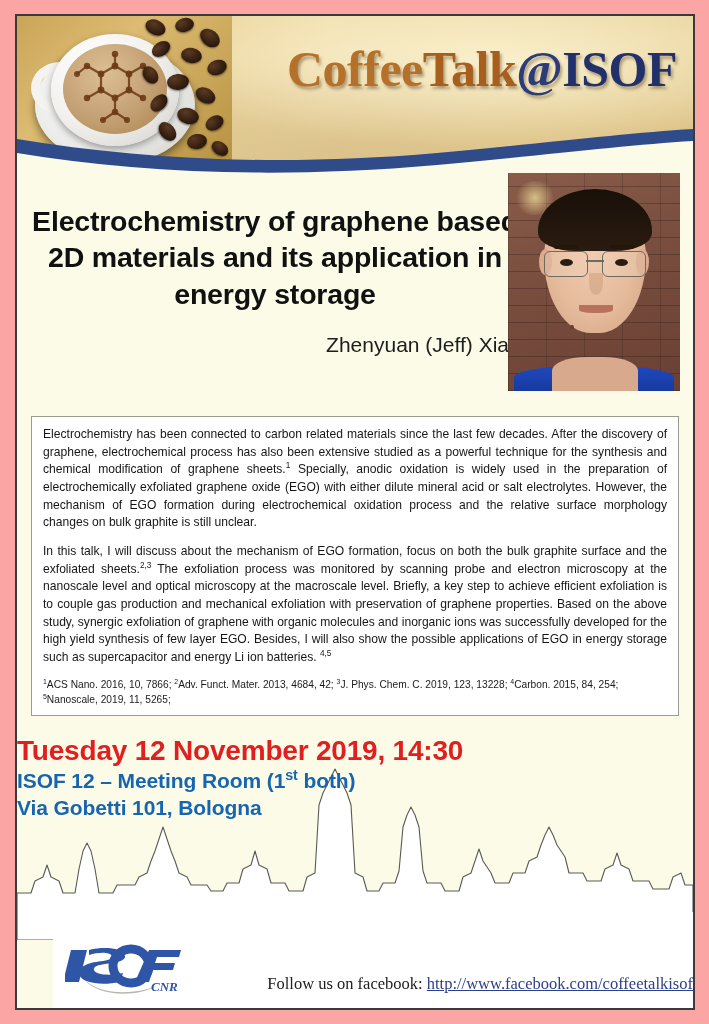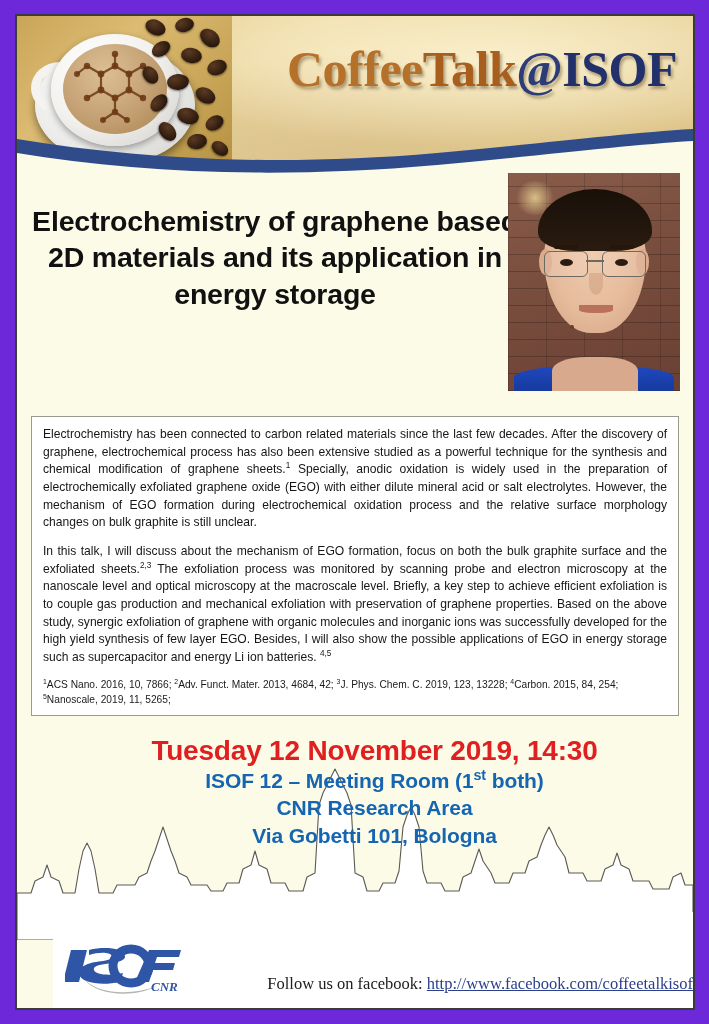--- a/index.html
+++ b/index.html
@@ -12,21 +12,21 @@
     font-family: "Liberation Sans", sans-serif;
     width: 709px;
     height: 1024px;
     overflow: hidden;
   }
 
   .poster {
     position: relative;
     width: 709px;
     height: 1024px;
-    background: #6d28d9;
+    background: #fca5a5;
     box-sizing: border-box;
     padding: 14px 14px 14px 15px;
   }
 
   .frame {
     position: relative;
     width: 680px;
     height: 996px;
     border: 2px solid #3a3a3a;
     background: #fcfbe8;
@@ -355,23 +355,22 @@
   .skyline {
     position: absolute;
     left: 0; bottom: 0;
     width: 676px;
     height: 175px;
     pointer-events: none;
   }
   .event-text {
     position: relative;
     z-index: 3;
-    text-align: center;
+    text-align: left;
     padding-top: 4px;
-    padding-left: 39px;
   }
   .event-date {
     font-size: 28px;
     font-weight: bold;
     color: #e02020;
     line-height: 1.18;
     letter-spacing: -0.2px;
   }
   .event-line {
     font-size: 21px;
@@ -488,20 +487,21 @@
     <svg class="wave" viewBox="0 0 676 46" preserveAspectRatio="none">
       <path d="M0,10 C120,30 260,38 420,24 C530,14 610,4 676,0 L676,46 L0,46 Z" fill="#2f4b8a"></path>
       <path d="M0,24 C120,44 260,50 420,36 C530,26 610,16 676,12 L676,46 L0,46 Z" fill="#fcfbe8"></path>
     </svg>
   </div>
 
   <div class="body-area">
 
     <div class="headline-row">
       <div class="talk-title">Electrochemistry of graphene based 2D materials and its application in energy storage</div>
+      <div class="speaker">Zhenyuan (Jeff) Xia</div>
 
       <div class="portrait">
         <div class="brick"></div>
         <div class="brick-glow"></div>
         <div class="shirt"></div>
         <div class="neck"></div>
         <div class="shirt-collar"></div>
         <div class="face"></div>
         <div class="ear l"></div>
         <div class="ear r"></div>
@@ -543,21 +543,20 @@
              L454,108 L458,96 L462,84 L466,96 L474,108 L478,118 L492,118 L496,108
              L508,108 L512,96 L520,92 L524,80 L528,70 L532,62 L536,70 L540,80
              L548,92 L552,108 L566,108 L570,116 L584,116 L588,104 L596,100 L600,88
              L604,100 L612,104 L616,116 L632,116 L636,124 L652,124 L656,112
              L664,108 L668,120 L676,120 L676,175 Z"></path>
       </svg>
 
       <div class="event-text">
         <div class="event-date">Tuesday 12 November 2019, 14:30</div>
         <div class="event-line"><span>ISOF 12 – Meeting Room (1</span><sup>st</sup><span> both)</span></div>
-        <div class="event-line">CNR Research Area</div>
         <div class="event-line">Via Gobetti 101, Bologna</div>
       </div>
     </div>
   </div>
 
   <div class="footer">
     <div class="footer-inner">
 
       <svg class="isof-logo" viewBox="0 0 122 64">
         <g fill="#2f56a6">

